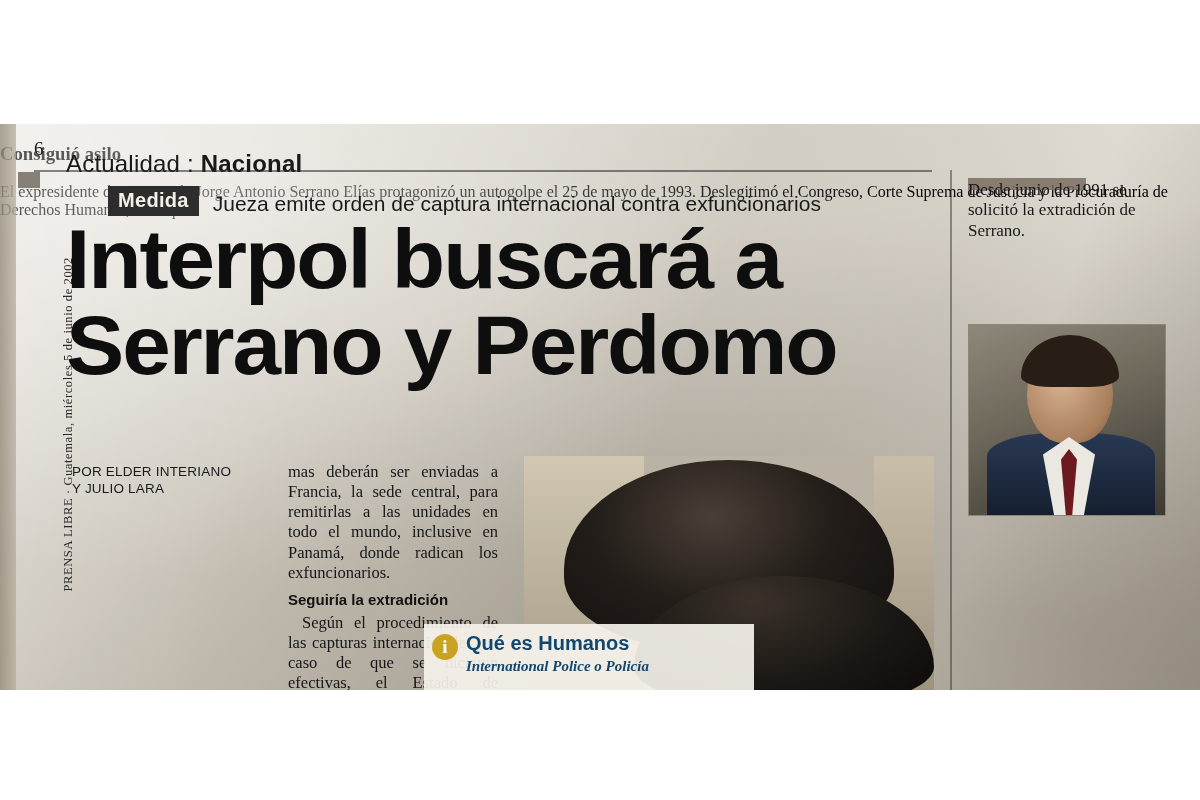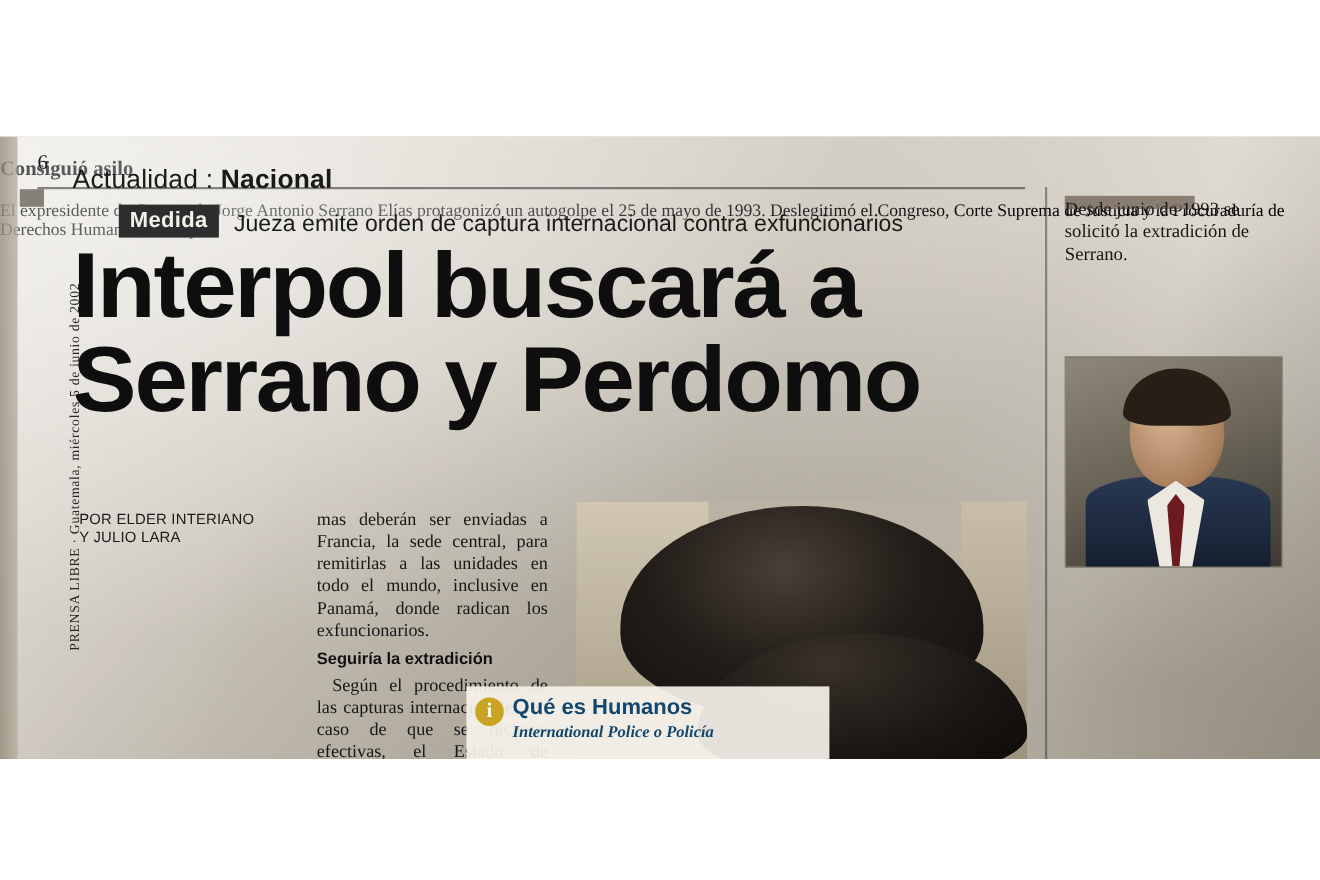--- a/index.html
+++ b/index.html
@@ -187,21 +187,21 @@
 
     <div class="infobox">
       <div class="dot">i</div>
       <div class="t1">Qué es Humanos</div>
       <div class="t2">International Police o Policía</div>
     </div>
 
     <div class="rail-rule"></div>
     <div class="rail-tab"></div>
     <div class="rail">
-      <p class="lead">Desde junio de 1993 se solicitó la extradición de Serrano.</p>
+      <p class="lead">Desde junio de 1991 se solicitó la extradición de Serrano.</p>
     </div>
 
     <div class="rail-photo">
       <div class="rp-bg"></div>
       <div class="rp-body"></div>
       <div class="rp-face"></div>
       <div class="rp-hair"></div>
       <div class="rp-shirt"></div>
       <div class="rp-tie"></div>
     </div>

